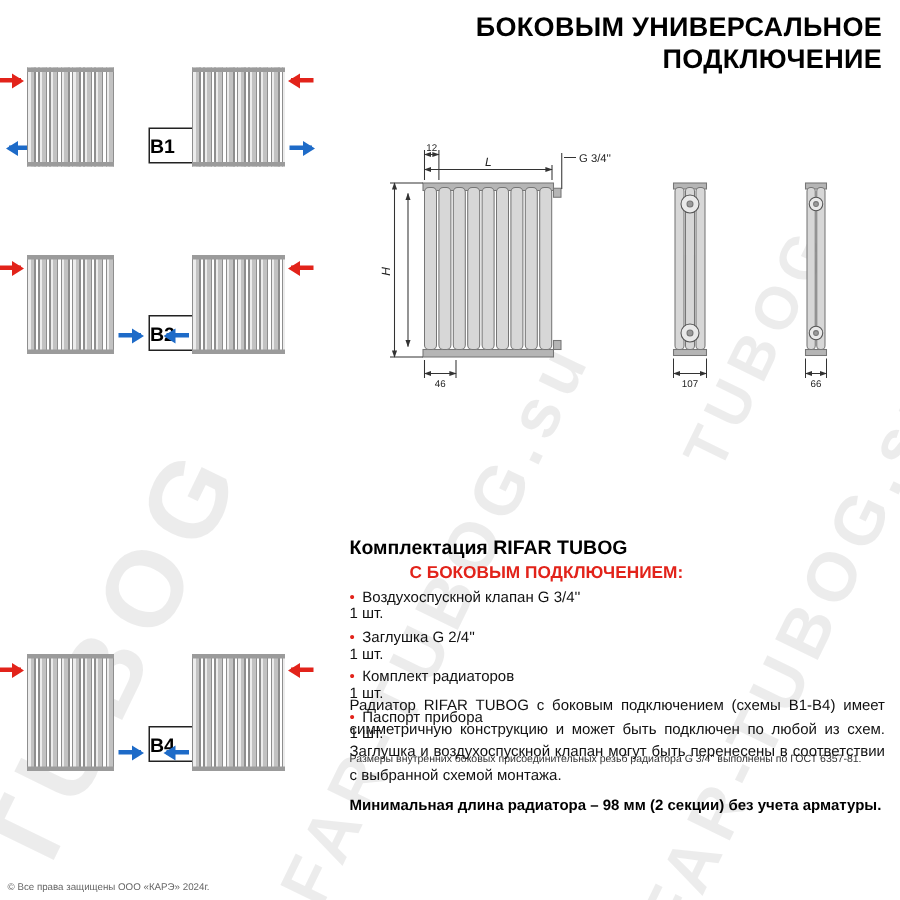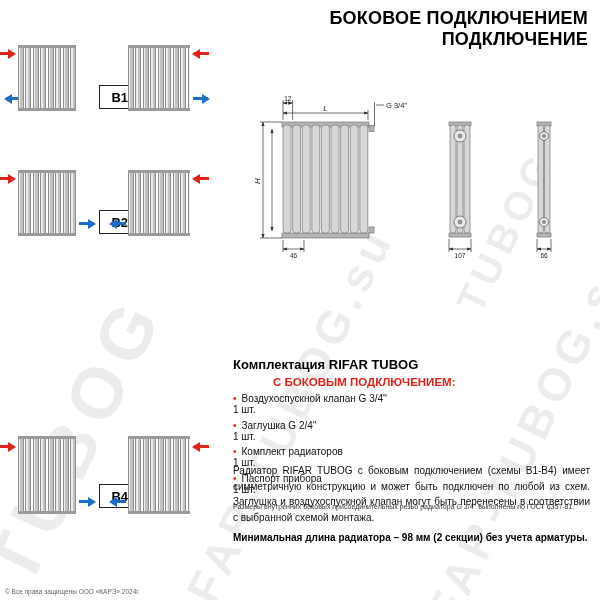--- a/index.html
+++ b/index.html
@@ -15,21 +15,21 @@
   .title { position:absolute; top:8px; right:12px; text-align:right;
     font-weight:bold; font-size:18px; line-height:1.18; letter-spacing:.2px; color:#000; }
 
   
   .scheme { position:absolute; left:0; width:230px; }
   .radiator { position:absolute; top:0;
     background:repeating-linear-gradient(90deg,#8e8e8e 0 1px,#ececec 1px 2.5px,#c2c2c2 2.5px 5px,#8e8e8e 5px 6px,#ffffff 6px 7.5px); }
   .radiator::before,.radiator::after { content:""; position:absolute; left:0; right:0; height:3px; background:#9b9b9b; }
   .radiator::before { top:0; } .radiator::after { bottom:0; }
   .label-box { position:absolute; width:30px; height:24px; border:1.6px solid #222; background:#fff;
-    display:flex; align-items:center; justify-content:flex-end; font-weight:bold; font-size:13px; color:#000; }
+    display:flex; align-items:center; justify-content:flex-start; font-weight:bold; font-size:13px; color:#000; }
 
   .arrow { position:absolute; height:3px; width:15px; }
   .arrow.red { background:#e2231a; } .arrow.blue { background:#1e6bc8; }
   .arrow.right::after { content:""; position:absolute; right:-7px; top:-3.5px;
     border:5px solid transparent; border-left:8px solid; }
   .arrow.red.right::after { border-left-color:#e2231a; }
   .arrow.blue.right::after { border-left-color:#1e6bc8; }
   .arrow.left::after { content:""; position:absolute; left:-7px; top:-3.5px;
     border:5px solid transparent; border-right:8px solid; }
   .arrow.red.left::after { border-right-color:#e2231a; }
@@ -60,21 +60,21 @@
 <body>
 
 <div class="page">
 
   <div class="watermark" style="left:-30px; top:560px; font-size:72px; letter-spacing:10px; transform:rotate(-64deg);">TUBOG</div>
   <div class="watermark" style="left:150px; top:640px; font-size:46px; letter-spacing:6px; transform:rotate(-64deg);">RIFAR-TUBOG.su</div>
   <div class="watermark" style="left:390px; top:660px; font-size:46px; letter-spacing:6px; transform:rotate(-64deg);">RIFAR-TUBOG.su</div>
   <div class="watermark" style="left:448px; top:300px; font-size:40px; letter-spacing:6px; transform:rotate(-64deg);">TUBOG</div>
 
   <div class="title">
-    <div>БОКОВОЕ ПОДКЛЮЧЕНИЕМ</div>
+    <div>БОКОВЫМ УНИВЕРСАЛЬНОЕ</div>
     <div>ПОДКЛЮЧЕНИЕ</div>
   </div>
 
   <div class="scheme" style="top:45px; height:70px;">
     <span class="arrow red right" style="left:-1px; top:7px;"></span>
     <span class="arrow blue left" style="left:6px; top:52px;"></span>
     <div class="radiator" style="left:18px; width:58px; height:66px;"></div>
     <div class="label-box" style="left:99px; top:40px;">
       <span>B1</span>
     </div>

